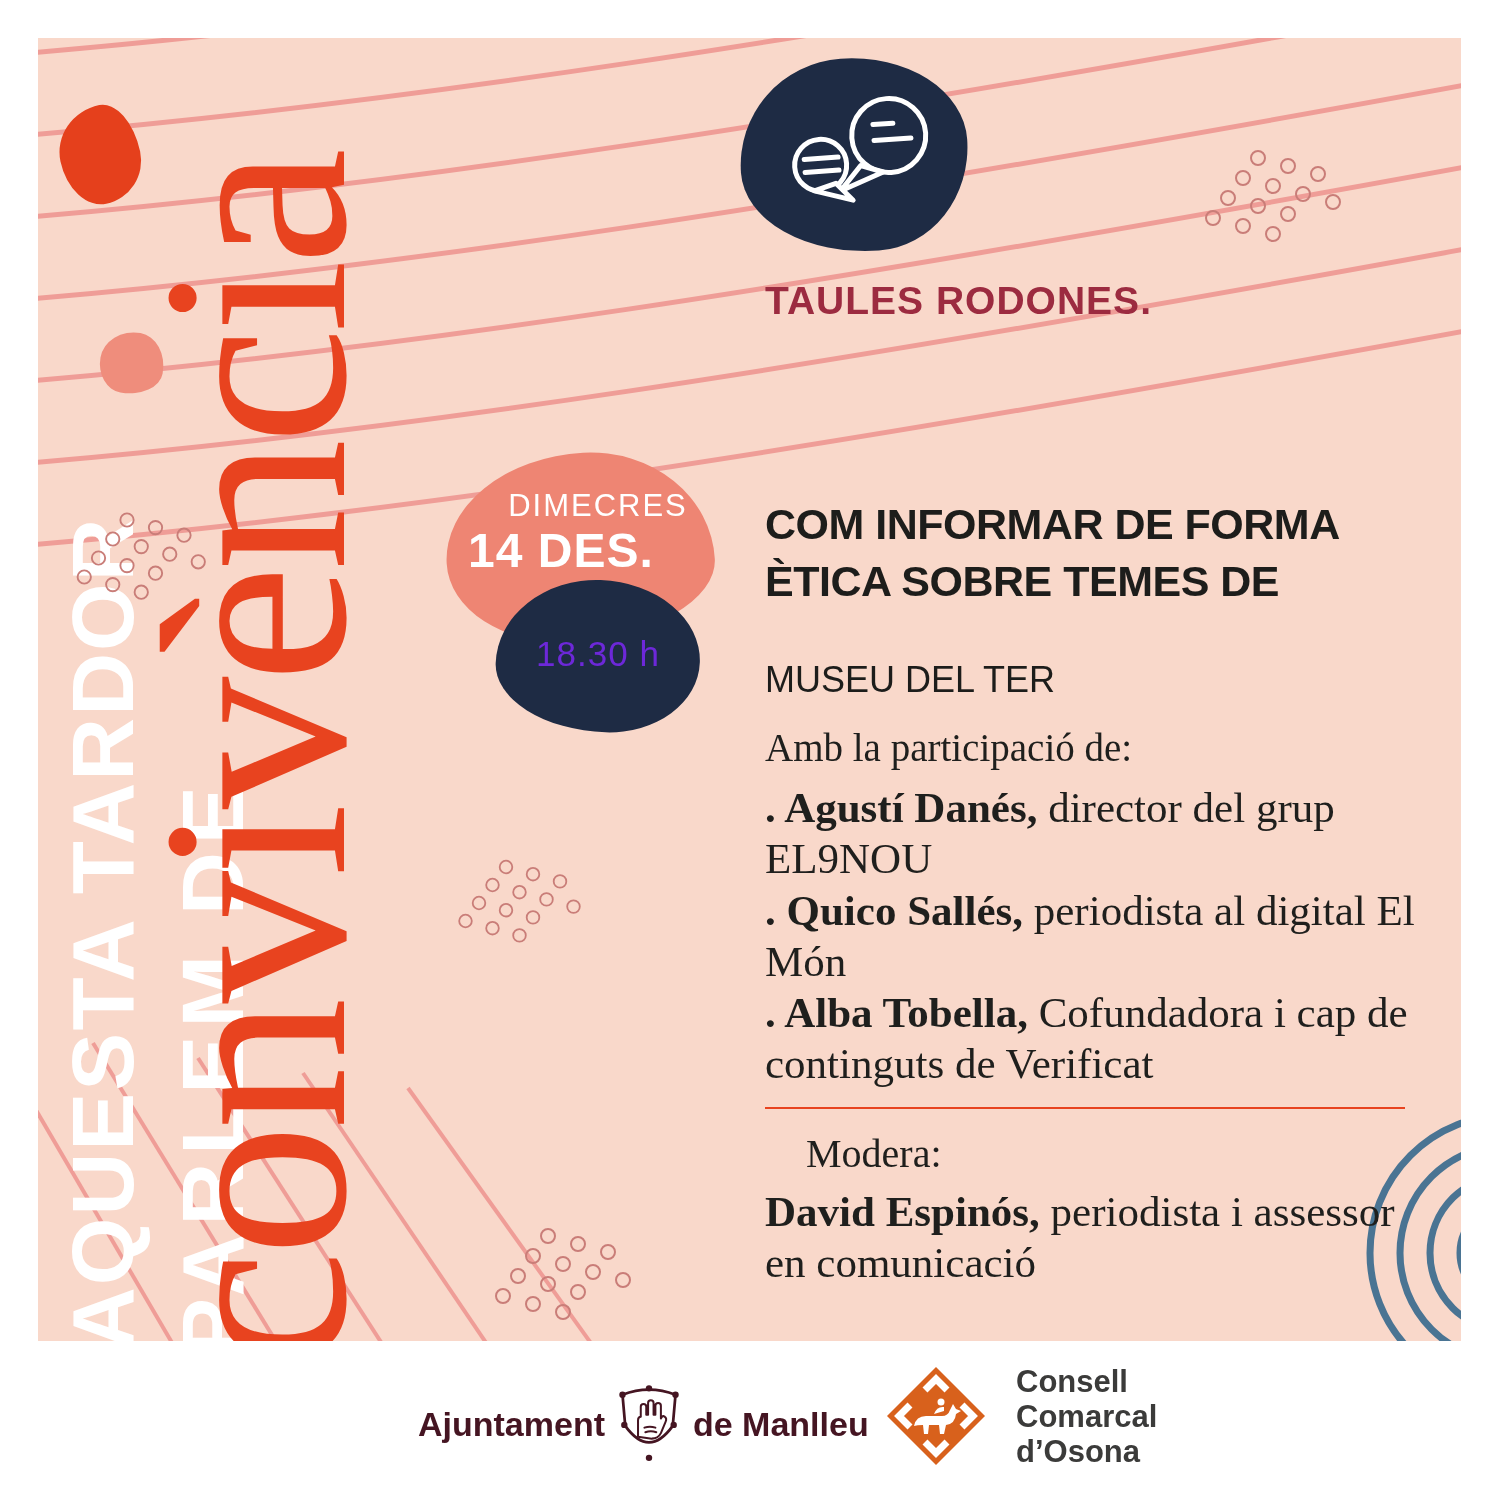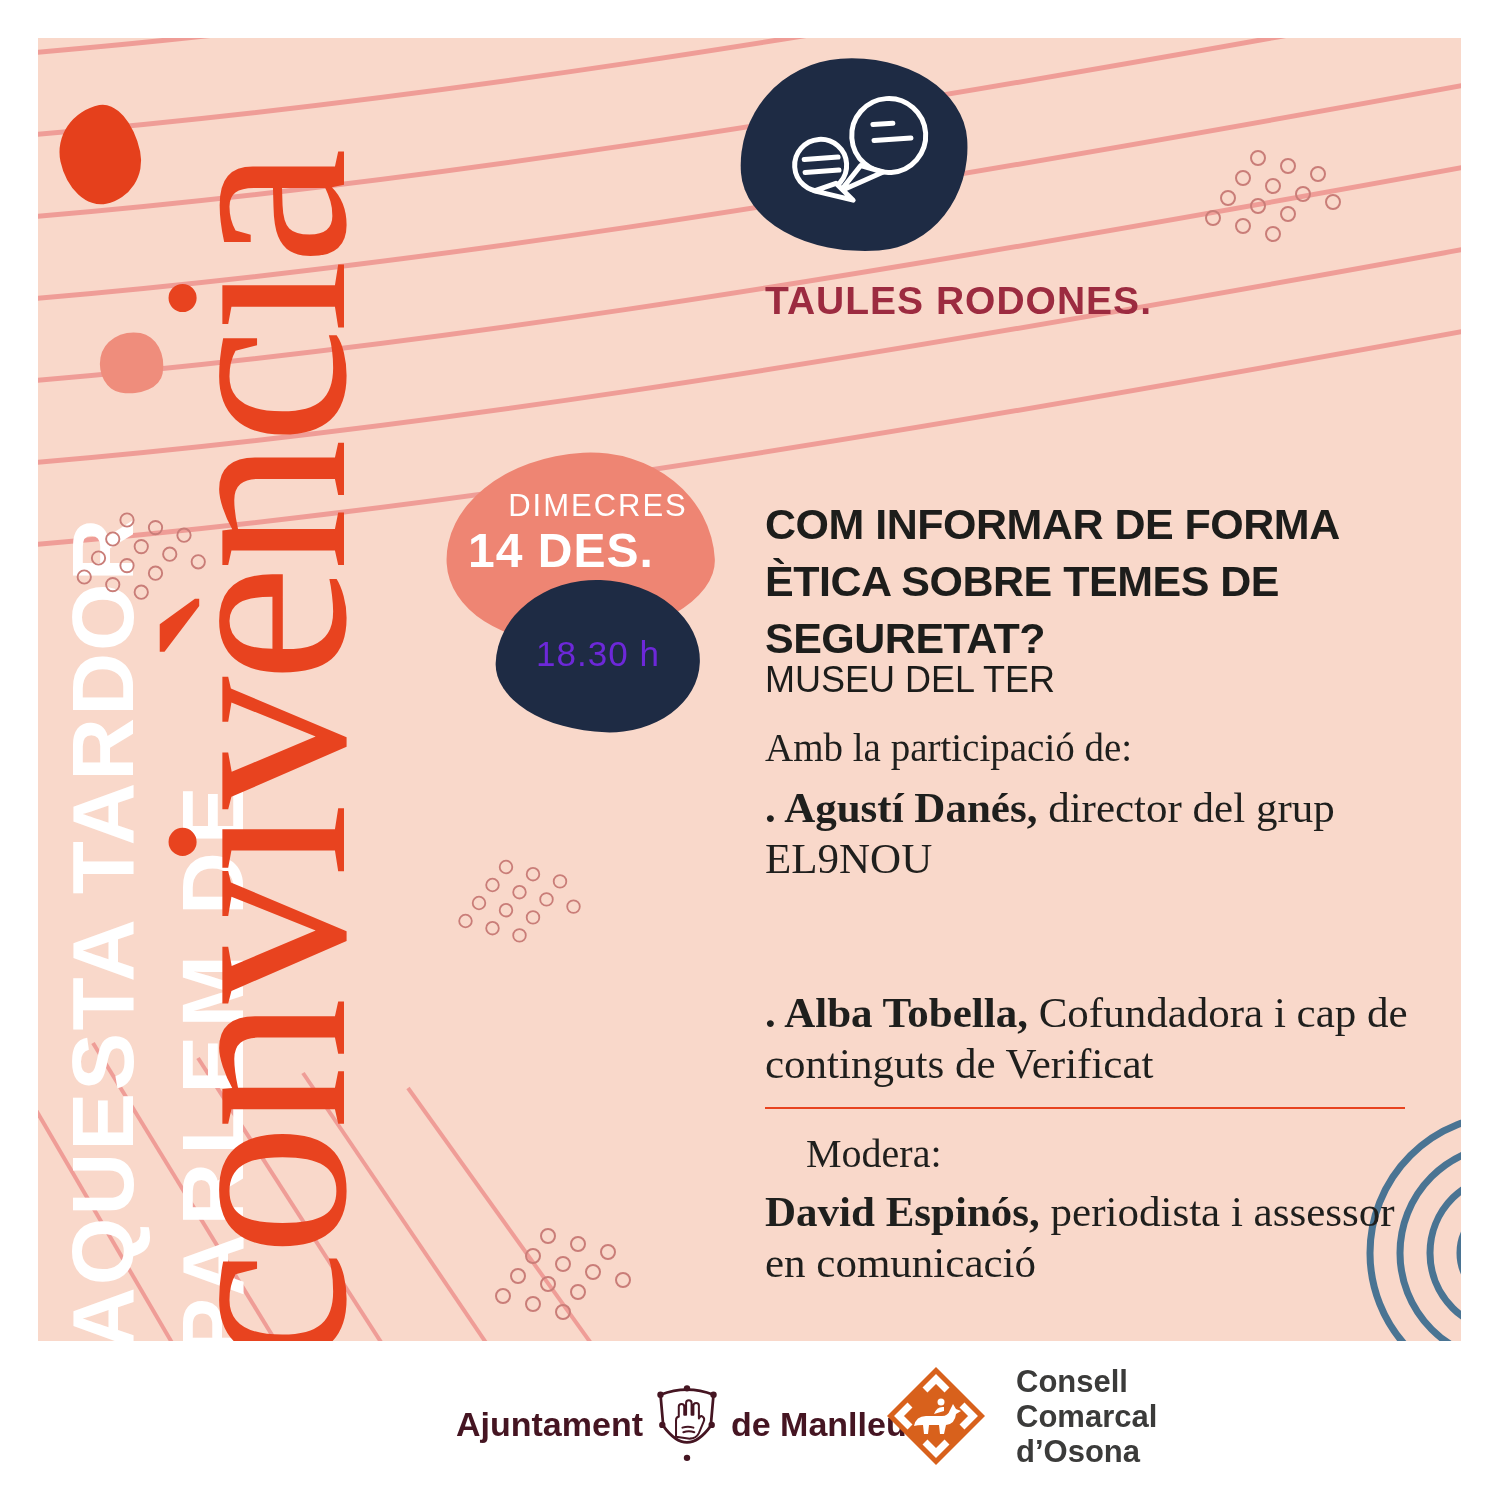--- a/index.html
+++ b/index.html
@@ -57,21 +57,21 @@
   .p1{left:727px;top:744px;}
   .p2{left:727px;top:847px;}
   .p3{left:727px;top:949px;}
   .pname{font-weight:bold;}
   .divider{left:727px;top:1069px;width:640px;height:2px;background:#e8431f;}
   .modera{left:768px;top:1096px;font-size:40px;line-height:1;}
   .pmod{left:727px;top:1148px;}
 
   
   .logo-aj{left:418px;top:1376px;height:96px;display:flex;align-items:center;
-      gap:12px;color:#451522;font-weight:bold;font-size:34px;margin-left:38px;}
+      gap:12px;color:#451522;font-weight:bold;font-size:34px;}
   .logo-cc{left:884px;top:1364px;display:flex;align-items:flex-start;gap:28px;}
   .cc-text{color:#3b3b3a;font-weight:bold;font-size:31px;line-height:35px;}
 </style>
 </head>
 <body>
 
 <div class="poster">
 
   <svg class="decor" width="1423" height="1303" viewBox="0 0 1423 1303">
     <g stroke="#ef9d97" stroke-width="5" fill="none">
@@ -148,29 +148,31 @@
       <circle cx="1470" cy="1215" r="108"></circle>
       <circle cx="1470" cy="1215" r="138"></circle>
     </g>
   </svg>
 
   <div class="abs t1">TAULES RODONES.</div>
 
   <div class="abs stitle">
     <div>COM INFORMAR DE FORMA</div>
     <div>ÈTICA SOBRE TEMES DE</div>
-    <div>SEGURETAT?</div>
   </div>
 
   <div class="abs venue">MUSEU DEL TER</div>
 
   <div class="abs serif intro">Amb la participació de:</div>
 
   <div class="abs serif pentry p1">
     <span class="pname">. Agustí Danés,</span><span> director del grup EL9NOU</span>
+  </div>
+  <div class="abs serif pentry p2">
+    <span class="pname">. Quico Sallés,</span><span> periodista al digital El Món</span>
   </div>
   <div class="abs serif pentry p3">
     <span class="pname">. Alba Tobella,</span><span> Cofundadora i cap de continguts de Verificat</span>
   </div>
 
   <div class="abs divider"></div>
 
   <div class="abs serif modera">Modera:</div>
   <div class="abs serif pentry pmod">
     <span class="pname">David Espinós,</span><span> periodista i assessor en comunicació</span>

